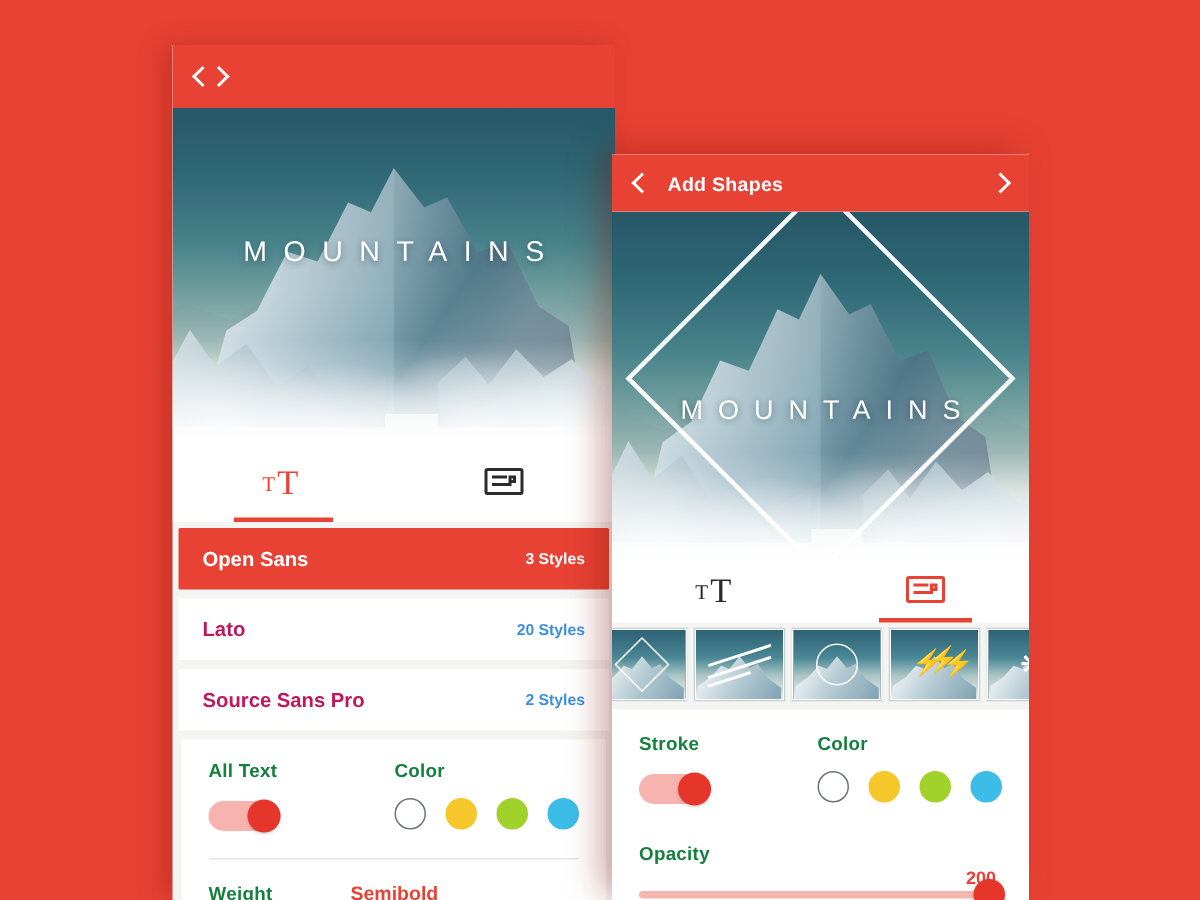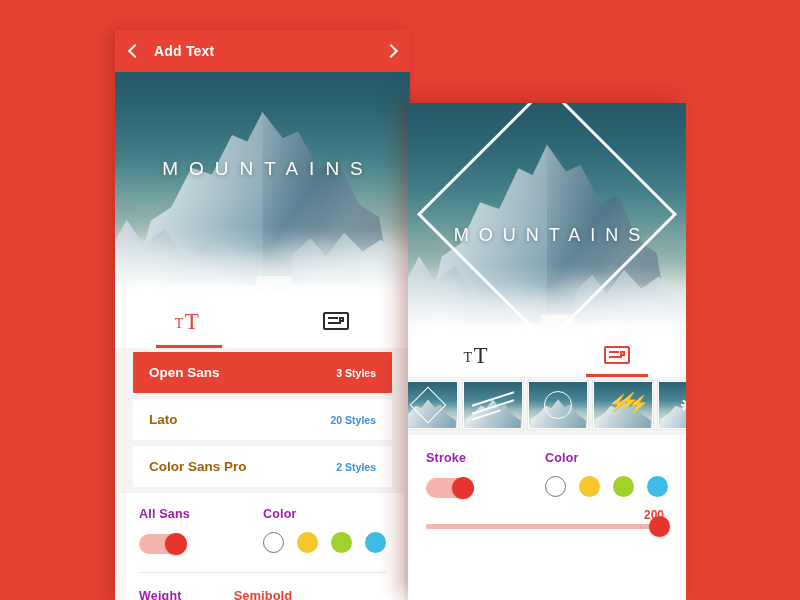--- a/index.html
+++ b/index.html
@@ -205,35 +205,35 @@
   .icon-card .ln1 { top: 3px;  width: 10px; }
   .icon-card .ln2 { top: 8px;  width: 13px; }
   .icon-card .sq {
     position: absolute; right: 3px; top: 3px;
     width: 5px; height: 5px;
     border: 2px solid #2b2b2b;
   }
   .tab-active .icon-card .sq { border-color: #e84234; }
 
   
-  .fontlist { padding: 4px 18px 0; }
+  .fontlist { padding: 4px 4px 0; }
   .font-row {
     height: 41px;
     margin-bottom: 6px;
     background: #ffffff;
     display: flex;
     align-items: center;
     padding: 0 16px;
     border-radius: 1px;
   }
   .font-row.selected { background: #e84234; }
   .font-name {
     flex: 1;
     font-size: 13.5px;
-    color: #a16207;
+    color: #be185d;
     font-weight: bold;
   }
   .font-row.selected .font-name { color: #ffffff; }
   .font-styles {
     font-size: 10.5px;
     font-weight: bold;
     color: #3d8fe0;
   }
   .font-row.selected .font-styles { color: #ffffff; }
 
@@ -243,21 +243,21 @@
     margin: 2px 6px 0;
     padding: 14px 18px 0;
     height: 100%;
   }
   #phone-right .controls { margin: 0; padding: 16px 18px 0; }
   .ctrl-row { display: flex; }
   .ctrl-col-a { width: 132px; }
   .ctrl-label {
     font-size: 12.5px;
     font-weight: bold;
-    color: #a21caf;
+    color: #15803d;
     letter-spacing: .2px;
   }
 
   
   .toggle {
     margin-top: 13px;
     width: 48px; height: 20px;
     border-radius: 10px;
     background: #f7b3ad;
     position: relative;
@@ -380,21 +380,20 @@
     box-shadow: 0 1px 3px rgba(0,0,0,.2);
   }
 </style>
 </head>
 <body>
 
 <div class="phone" id="phone-left">
 
   <div class="navbar">
     <div class="chev chev-left"></div>
-    <div class="nav-title">Add Text</div>
     <div class="chev chev-right"></div>
   </div>
 
   <div class="hero" id="hero-left">
     <div class="sky"></div>
     <div class="ridge-far"></div>
     <div class="peak"></div>
     <div class="peak-shadow"></div>
     <div class="ridge-left"></div>
     <div class="ridge-right"></div>
@@ -423,29 +422,29 @@
   <div class="fontlist">
     <div class="font-row selected">
       <span class="font-name">Open Sans</span>
       <span class="font-styles">3 Styles</span>
     </div>
     <div class="font-row">
       <span class="font-name">Lato</span>
       <span class="font-styles">20 Styles</span>
     </div>
     <div class="font-row">
-      <span class="font-name">Color Sans Pro</span>
+      <span class="font-name">Source Sans Pro</span>
       <span class="font-styles">2 Styles</span>
     </div>
   </div>
 
   <div class="controls">
     <div class="ctrl-row">
       <div class="ctrl-col-a">
-        <div class="ctrl-label">All Sans</div>
+        <div class="ctrl-label">All Text</div>
         <div class="toggle">
           <div class="knob"></div>
         </div>
       </div>
       <div>
         <div class="ctrl-label">Color</div>
         <div class="swatches">
           <div class="swatch outline"></div>
           <div class="swatch" style="background:#f5c72a"></div>
           <div class="swatch" style="background:#a0d22b"></div>
@@ -458,20 +457,25 @@
 
     <div class="weight-row">
       <span class="ctrl-label">Weight</span>
       <span class="weight-value">Semibold</span>
     </div>
   </div>
 </div>
 
 <div class="phone" id="phone-right">
 
+  <div class="navbar">
+    <div class="chev chev-left"></div>
+    <div class="nav-title">Add Shapes</div>
+    <div class="chev chev-right"></div>
+  </div>
 
   <div class="hero" id="hero-right">
     <div class="sky"></div>
     <div class="ridge-far"></div>
     <div class="peak"></div>
     <div class="peak-shadow"></div>
     <div class="ridge-left"></div>
     <div class="ridge-right"></div>
     <div class="clouds"></div>
     <div class="hero-tint"></div>
@@ -555,20 +559,21 @@
         <div class="swatches">
           <div class="swatch outline"></div>
           <div class="swatch" style="background:#f5c72a"></div>
           <div class="swatch" style="background:#a0d22b"></div>
           <div class="swatch" style="background:#3cbde8"></div>
         </div>
       </div>
     </div>
 
     <div style="margin-top:26px">
+      <div class="ctrl-label">Opacity</div>
       <div class="slider-wrap">
         <div class="slider-value">200</div>
         <div class="slider-track">
           <div class="slider-knob"></div>
         </div>
       </div>
     </div>
   </div>
 </div>
 

